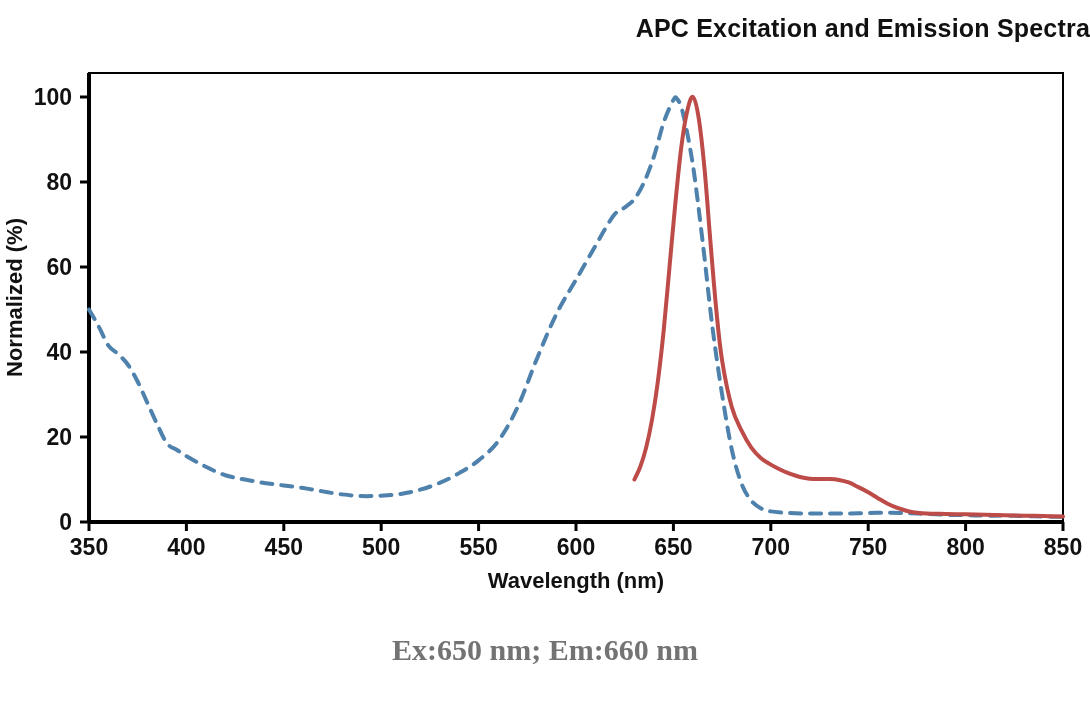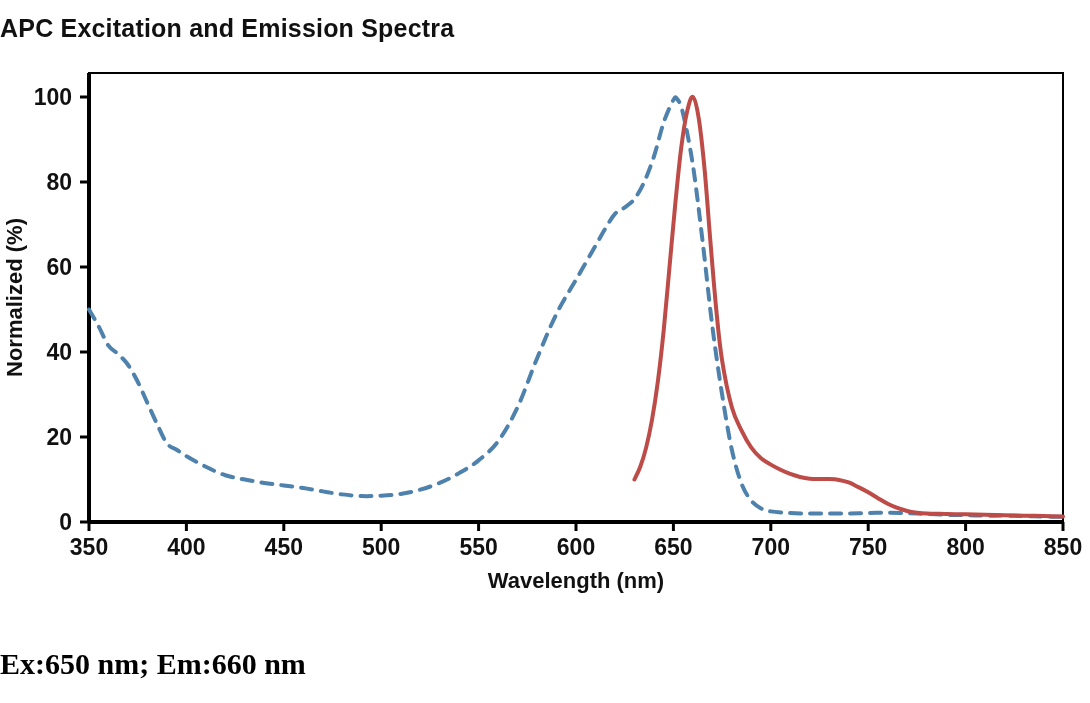--- a/index.html
+++ b/index.html
@@ -3,28 +3,28 @@
 <meta charset="utf-8">
 <style>
   html,body{margin:0;padding:0;}
   body{
     width:1090px;height:703px;background:#ffffff;
     font-family:"Liberation Sans", sans-serif;
     overflow:hidden;position:relative;
   }
   #figure{position:absolute;left:0;top:0;width:1090px;height:703px;}
   .chart-title{
-    position:absolute;left:0;top:14px;width:1090px;text-align:left;
+    position:absolute;left:0;top:14px;width:1090px;text-align:right;
     font-family:"Liberation Sans", sans-serif;
     font-size:25px;font-weight:bold;color:#111111;letter-spacing:.2px;
   }
   .chart-caption{
-    position:absolute;left:0;top:633px;width:1090px;
+    position:absolute;left:0;top:633px;width:1090px;text-align:center;
     font-family:"Liberation Serif", serif;
-    font-size:30px;font-weight:bold;color:#000000;margin-top:14px;
+    font-size:30px;font-weight:bold;color:#737373;
   }
   svg{display:block;position:absolute;left:0;top:0;}
   .tick-label{
     font-family:"Liberation Sans", sans-serif;
     font-size:23px;font-weight:bold;fill:#111111;
   }
   .axis-title{
     font-family:"Liberation Sans", sans-serif;
     font-size:22px;font-weight:bold;fill:#111111;
   }

